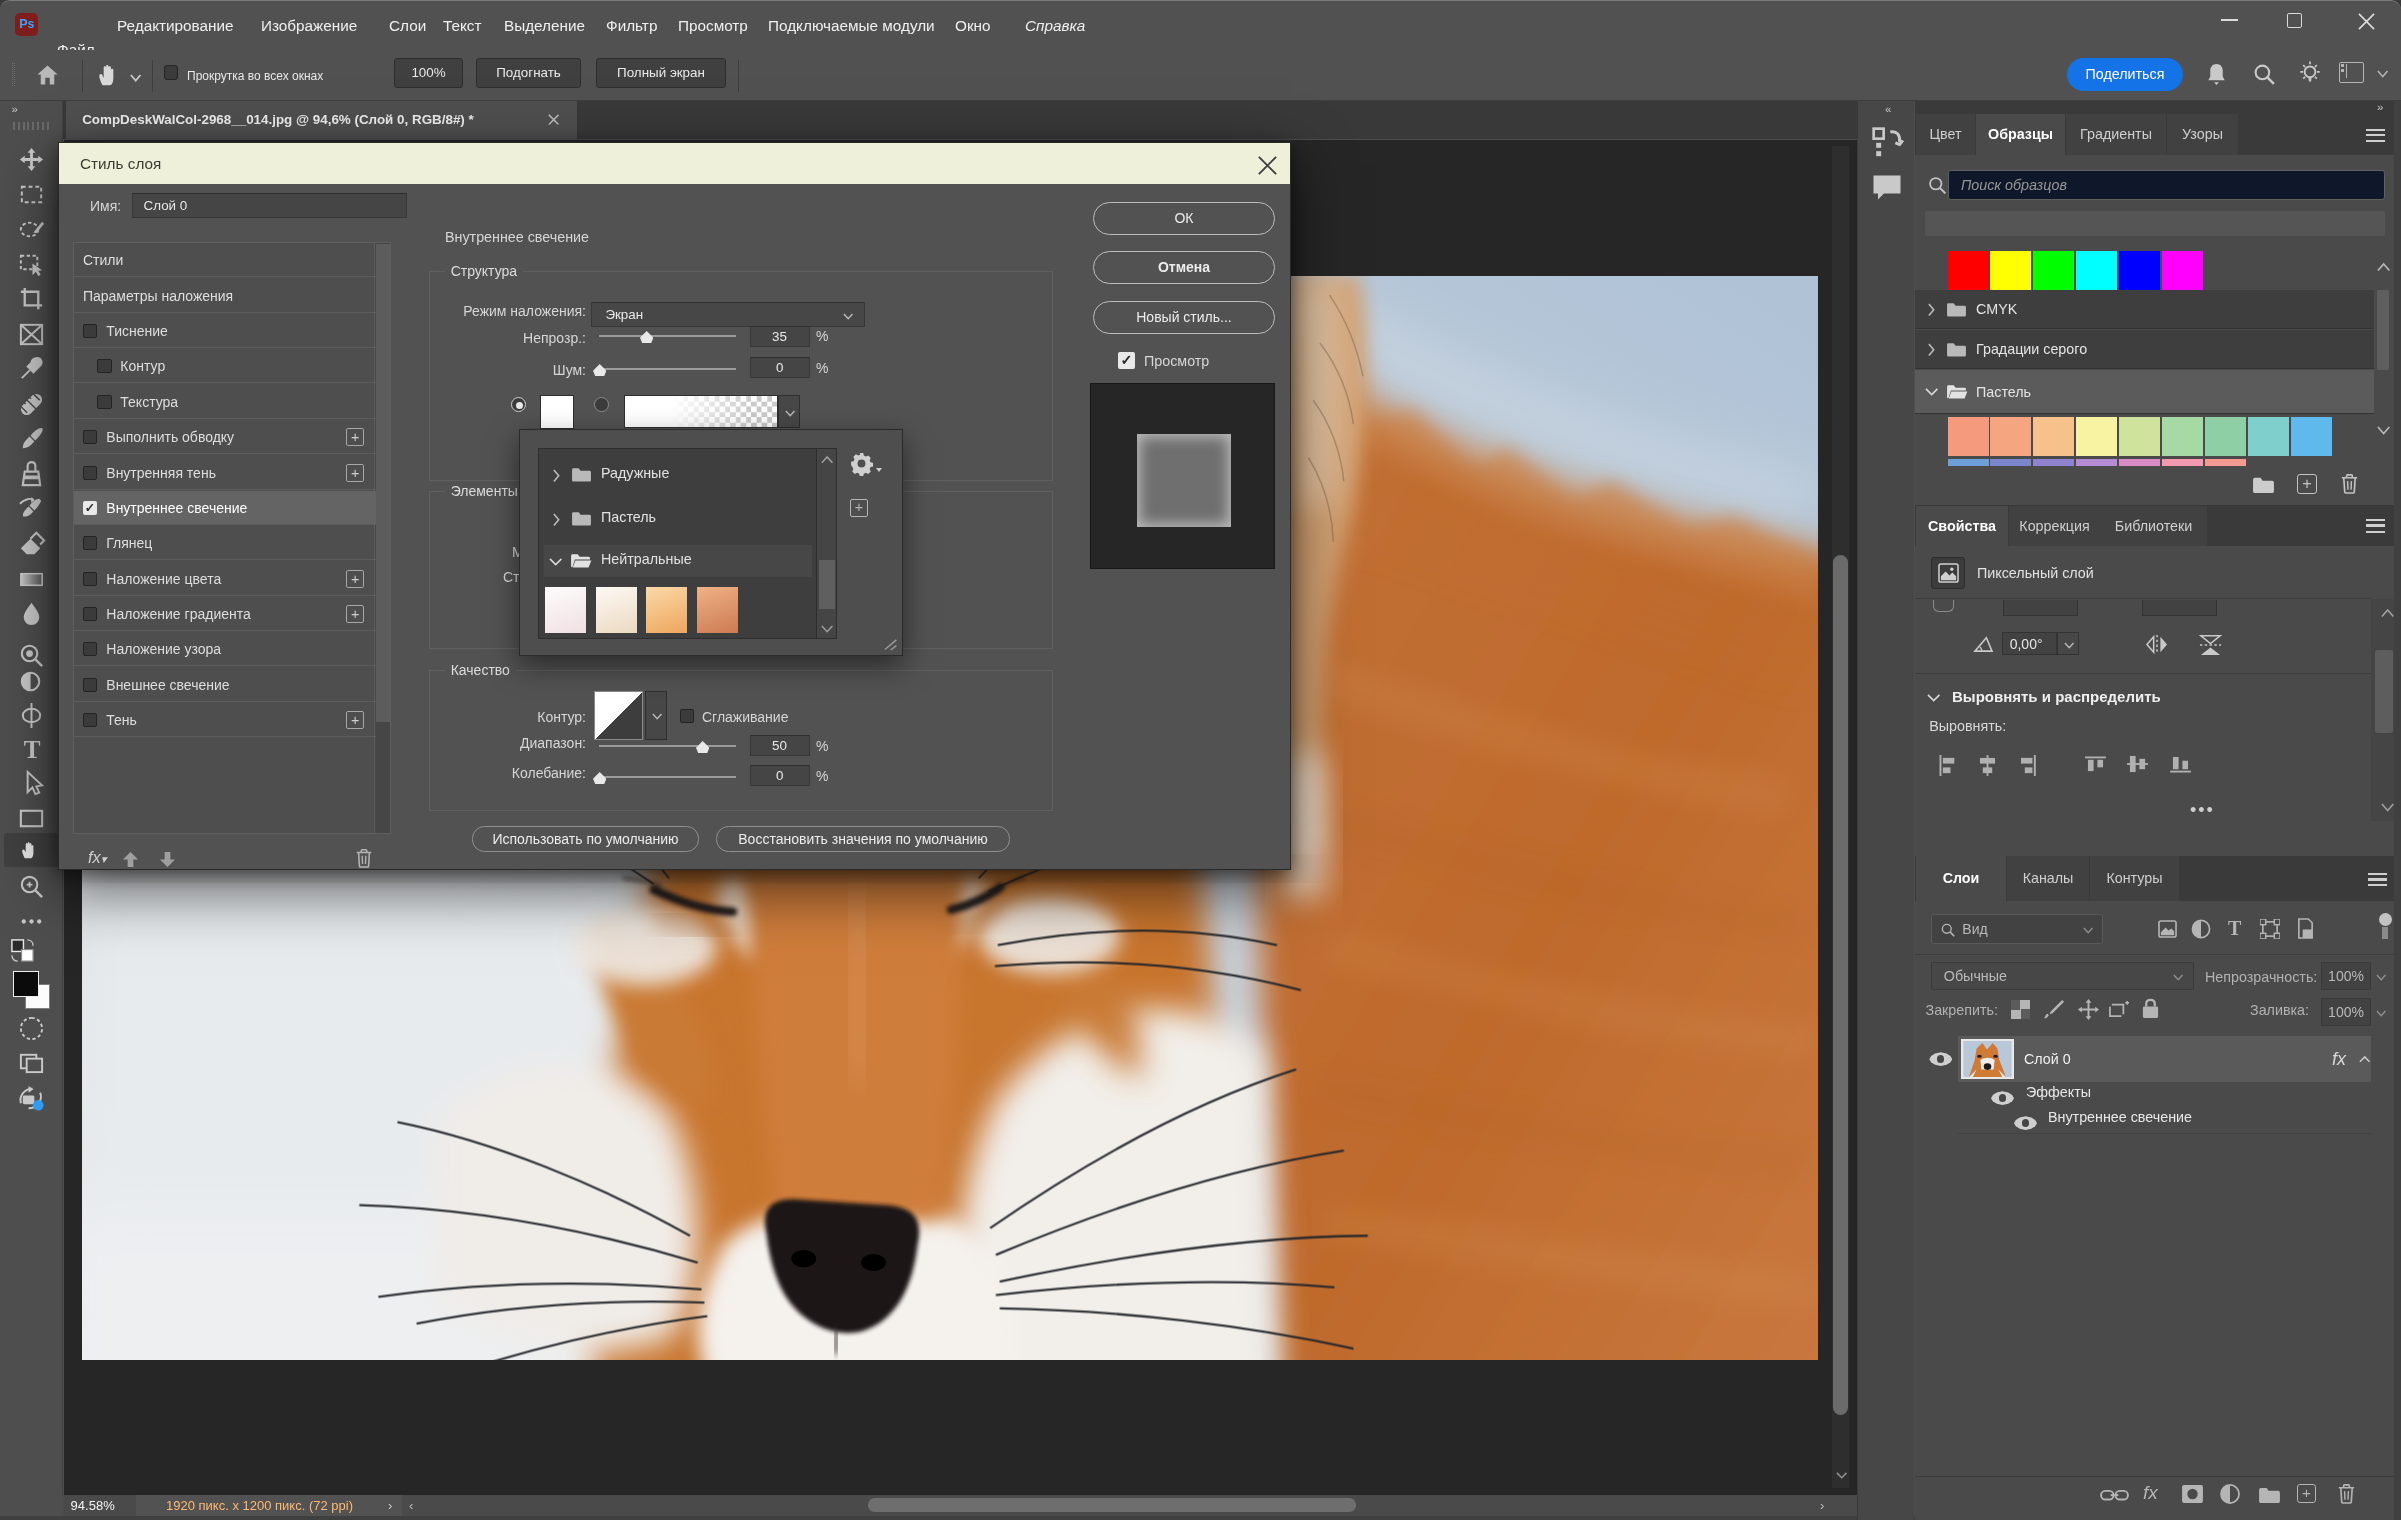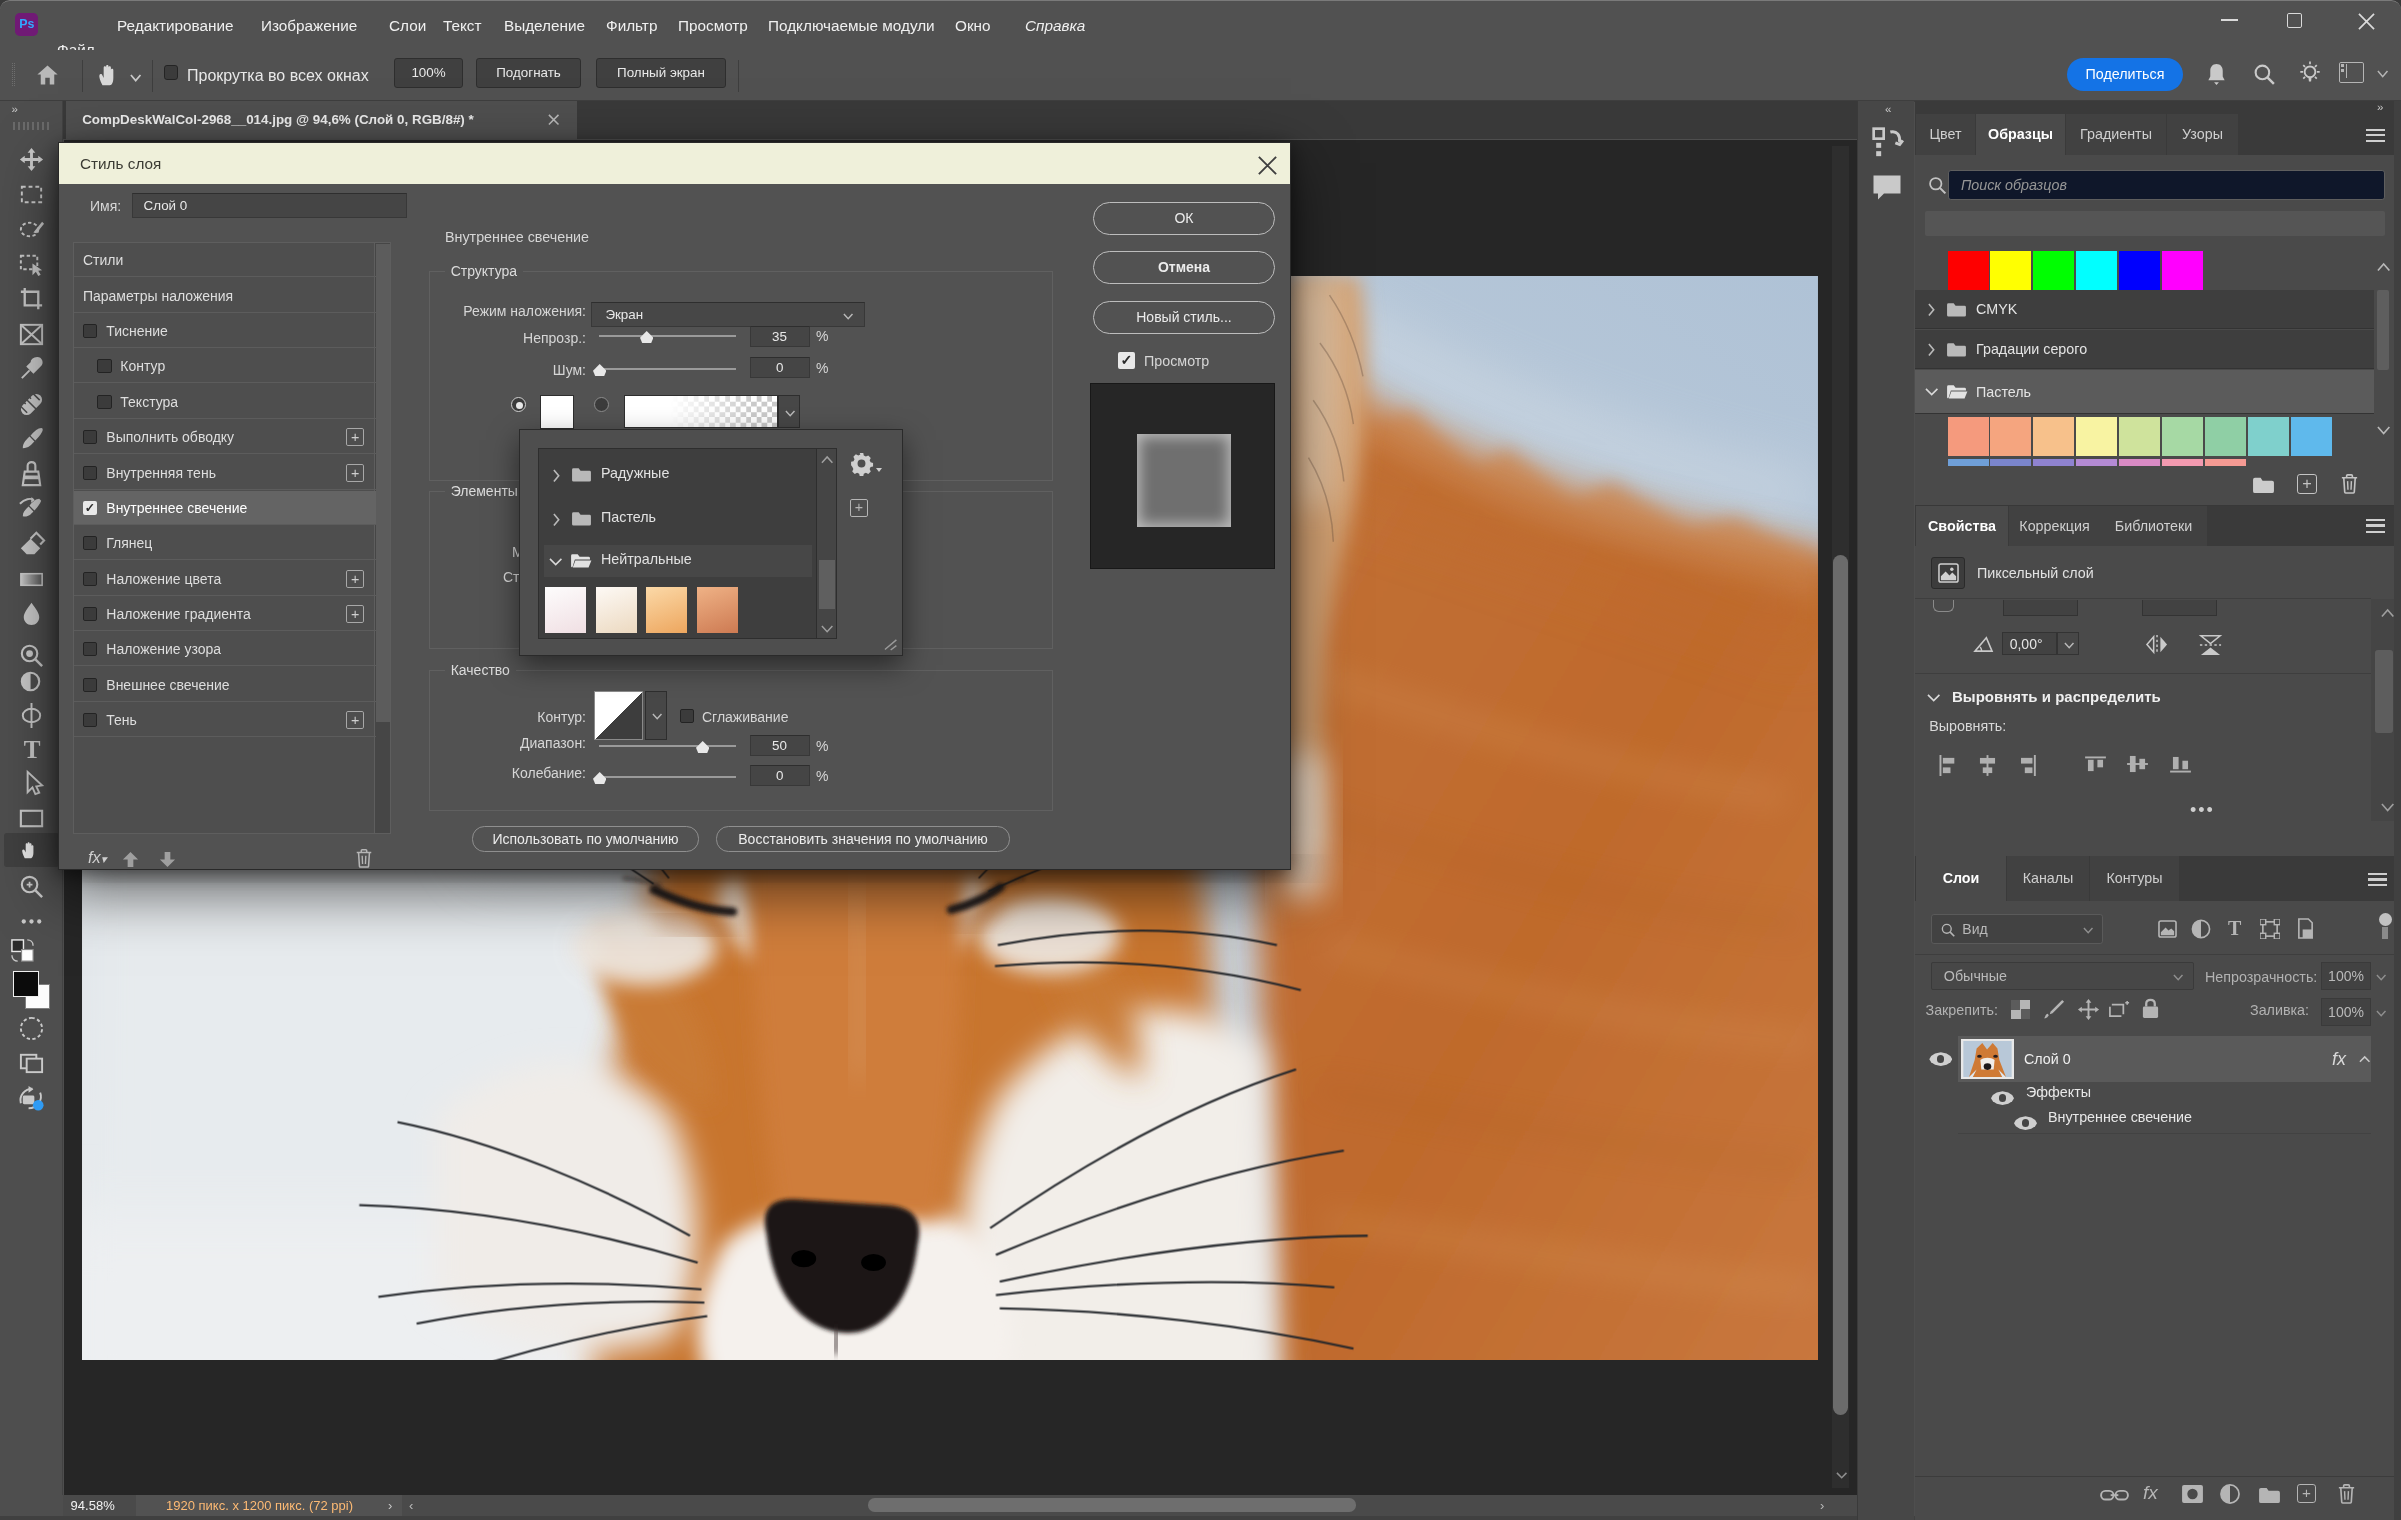--- a/index.html
+++ b/index.html
@@ -1,21 +1,21 @@
 <!DOCTYPE html>
 <html><head><meta charset="utf-8">
 <style>
 *{margin:0;padding:0;box-sizing:border-box;}
 html,body{width:2401px;height:1521px;overflow:hidden;background:#3a3a3a;}
 body{font-family:"Liberation Sans",sans-serif;color:#e3e3e3;-webkit-font-smoothing:antialiased;}
 #stage{position:absolute;left:0;top:0;width:2401px;height:1521px;background:#4e4e4e;border-radius:9.6px 9.6px 0 0;overflow:hidden;}
 .abs{position:absolute;}
 
 #menubar{left:0;top:0;width:2401px;height:50px;background:#515151;border-top:1px solid #7a7a7a;border-radius:9.6px 9.6px 0 0;}
-#pslogo{left:15.3px;top:12.4px;width:23px;height:23px;background:#701a75;border-radius:4.8px;color:#31a8ff;font-weight:bold;font-size:12.4px;text-align:center;line-height:23px;}
+#pslogo{left:15.3px;top:12.4px;width:23px;height:23px;background:#7f1d1d;border-radius:4.8px;color:#31a8ff;font-weight:bold;font-size:12.4px;text-align:center;line-height:23px;}
 .menuitem{top:0;height:50px;line-height:50px;font-size:15.3px;color:#f0f0f0;}
 .winbtn{top:0;height:42px;color:#e0e0e0;}
 
 #optionsbar{left:0;top:50px;width:2401px;height:52px;background:#515151;border-bottom:2.9px solid #3e3e3e;}
 .vsep{top:9.6px;width:1px;height:32.5px;background:#3e3e3e;}
 .optbtn{top:7.6px;height:30px;background:#404040;border:1px solid #2e2e2e;border-radius:2.9px;font-size:13.4px;color:#e8e8e8;text-align:center;}
 #sharebtn{left:2067px;top:7.6px;width:116px;height:33px;background:#1473e6;border-radius:17px;color:#fff;font-size:14.3px;text-align:center;line-height:33px;}
 .cbx{width:14.3px;height:14.3px;background:#3b3b3b;border:1px solid #242424;border-radius:2.9px;}
 
 #tabrow{left:63px;top:101px;width:1794px;height:38px;background:#393939;}
@@ -89,21 +89,21 @@
       </svg>
     <div class="vsep abs" style="left:82px;"></div>
     <svg class="abs" style="left:94px;top:10.5px;" width="29" height="29" viewBox="0 0 24 24">
         <path d="M7 20 C5 16 4 13 4.5 11.5 C5 10.5 6.5 10.5 7 12 L8 14 L8 5.5 C8 4 10 4 10 5.5 L10 11 L10 4.5 C10 3 12 3 12 4.5 L12 11 L12 5.5 C12 4 14 4 14 5.5 L14 11.5 L14 7.5 C14 6 16 6 16 7.5 L16 14 C16 17 15 20 13 20 Z" fill="#d8d8d8"></path>
       </svg>
     <svg class="abs" style="left:129px;top:23px;" width="13.4" height="9.6" viewBox="0 0 14 10">
         <path d="M2 2 L7 8 L12 2" fill="none" stroke="#c9c9c9" stroke-width="1.8"></path>
       </svg>
     <div class="vsep abs" style="left:152px;"></div>
     <div class="cbx abs" style="left:164px;top:15.3px;"></div>
-    <div class="abs" style="left:187px;top:0;height:52px;line-height:52px;font-size:16px;color:#e8e8e8;">Прокрутка во всех окнах</div>
+    <div class="abs" style="left:187px;top:0;height:52px;line-height:52px;font-size:12px;color:#e8e8e8;">Прокрутка во всех окнах</div>
     <div class="optbtn abs" style="left:394px;width:69px;line-height:28px;">100%</div>
     <div class="optbtn abs" style="left:476px;width:105px;line-height:28px;">Подогнать</div>
     <div class="optbtn abs" style="left:596px;width:130px;line-height:28px;">Полный экран</div>
     <div class="vsep abs" style="left:738px;"></div>
     <div id="sharebtn" class="abs">Поделиться</div>
     <svg class="abs" style="left:2205px;top:11.5px;" width="23" height="25" viewBox="0 0 24 26">
         <path d="M12 2 C8 2 5.5 5 5.5 9 L5.5 15 L3.5 19 L20.5 19 L18.5 15 L18.5 9 C18.5 5 16 2 12 2 Z" fill="#c9c9c9"></path>
         <path d="M9.5 21 L14.5 21 L12 24 Z" fill="#c9c9c9"></path>
       </svg>
     <svg class="abs" style="left:2252px;top:11.5px;" width="25" height="25" viewBox="0 0 24 24">

